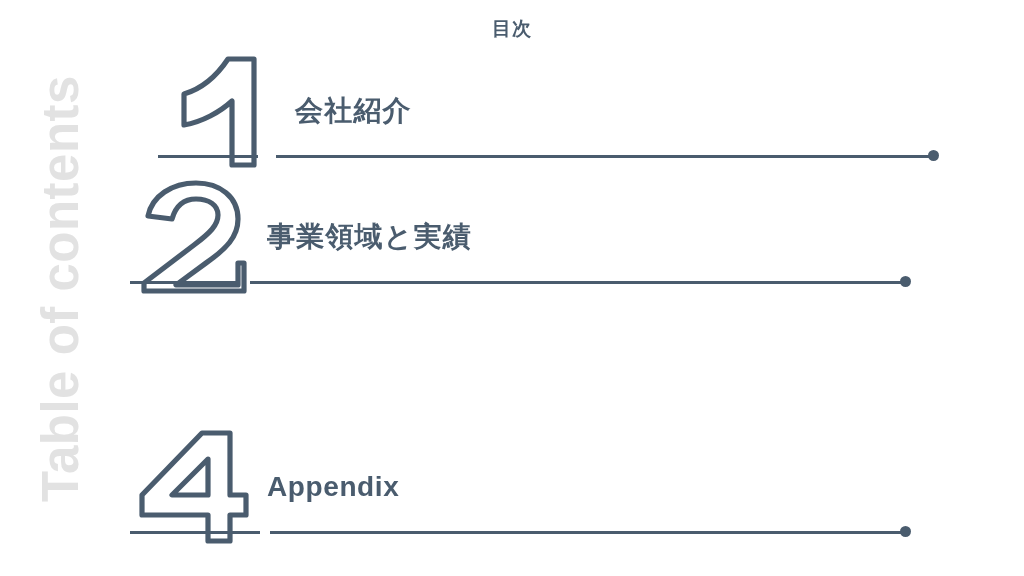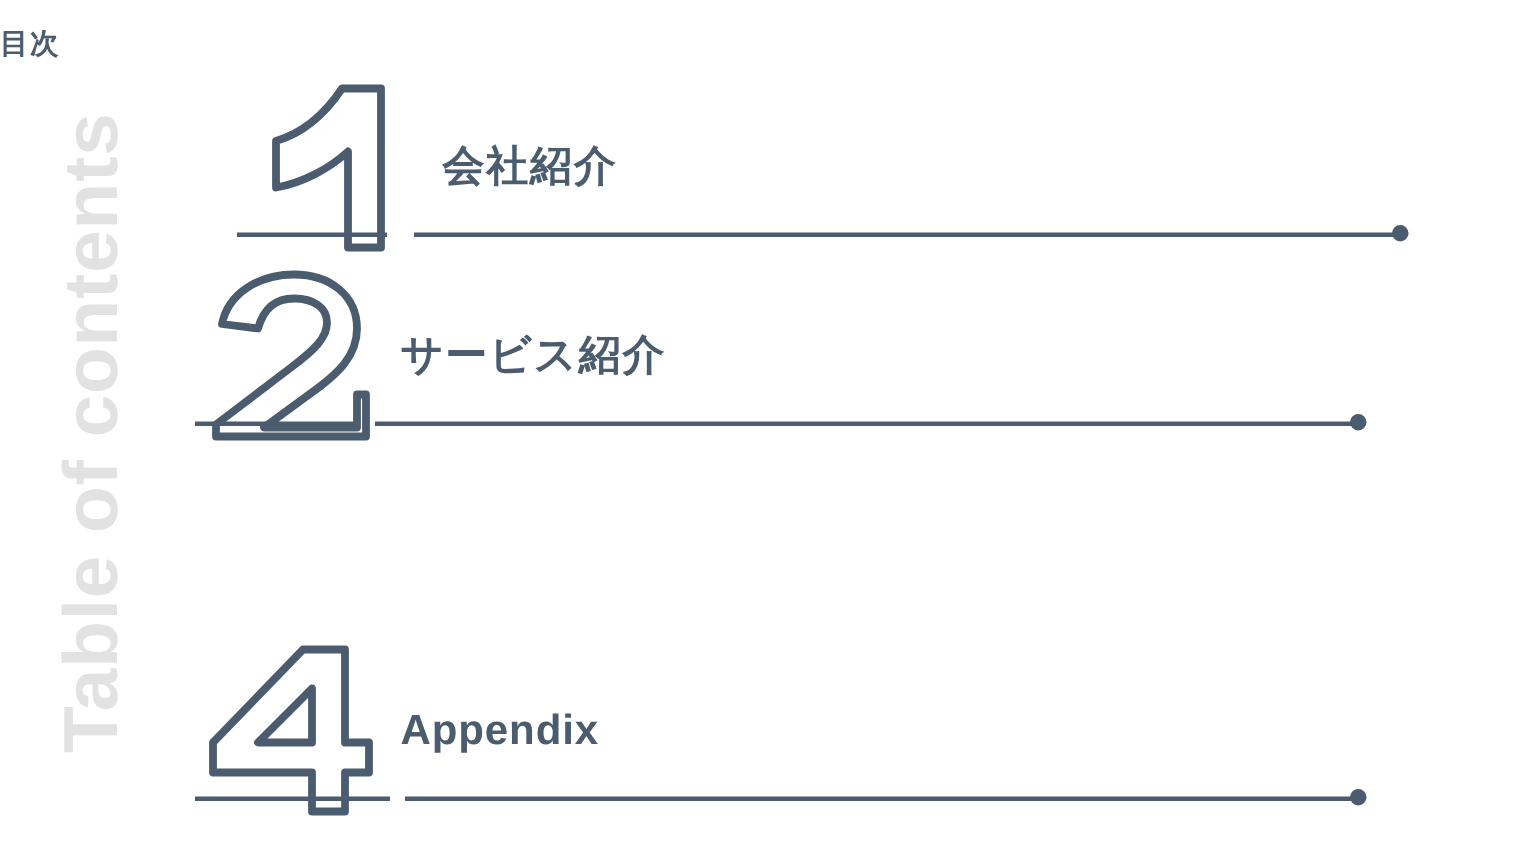--- a/index.html
+++ b/index.html
@@ -37,21 +37,21 @@
     color: #e2e2e2;
     line-height: 1;
   }
 
   
   #page-title {
     position: absolute;
     left: 0;
     top: 16px;
     width: 1024px;
-    text-align: left;
+    text-align: center;
     font-size: 19px;
     font-weight: 700;
     color: #4a5c6e;
     letter-spacing: 1px;
   }
 
   
   #toc-list {
     position: absolute;
     left: 0;
@@ -173,21 +173,21 @@
     <div class="toc-rule right"></div>
     <div class="toc-dot"></div>
   </div>
 
   <div class="toc-row" data-row="1">
     <div class="toc-number">
       <svg viewBox="0 0 140 115" aria-hidden="true">
         <path d="M 14 37 C 18 17 38 4 62 4 C 86 4 104 18 104 40 C 104 58 92 70 72 84 L 42 106 L 104 106 L 104 84 L 110 84 L 110 112 L 10 112 L 10 104 L 60 66 C 76 54 84 46 84 36 C 84 26 75 20 62 20 C 50 20 42 26 38 40 Z"></path>
       </svg>
     </div>
-    <div class="toc-label">サービス紹介</div>
+    <div class="toc-label">事業領域と実績</div>
     <div class="toc-rule left"></div>
     <div class="toc-rule right"></div>
     <div class="toc-dot"></div>
   </div>
 
 
   <div class="toc-row" data-row="3">
     <div class="toc-number">
       <svg viewBox="0 0 140 115" aria-hidden="true">
         <path d="M 8 66 L 68 4 L 96 4 L 96 66 L 112 66 L 112 86 L 96 86 L 96 112 L 74 112 L 74 86 L 8 86 Z

